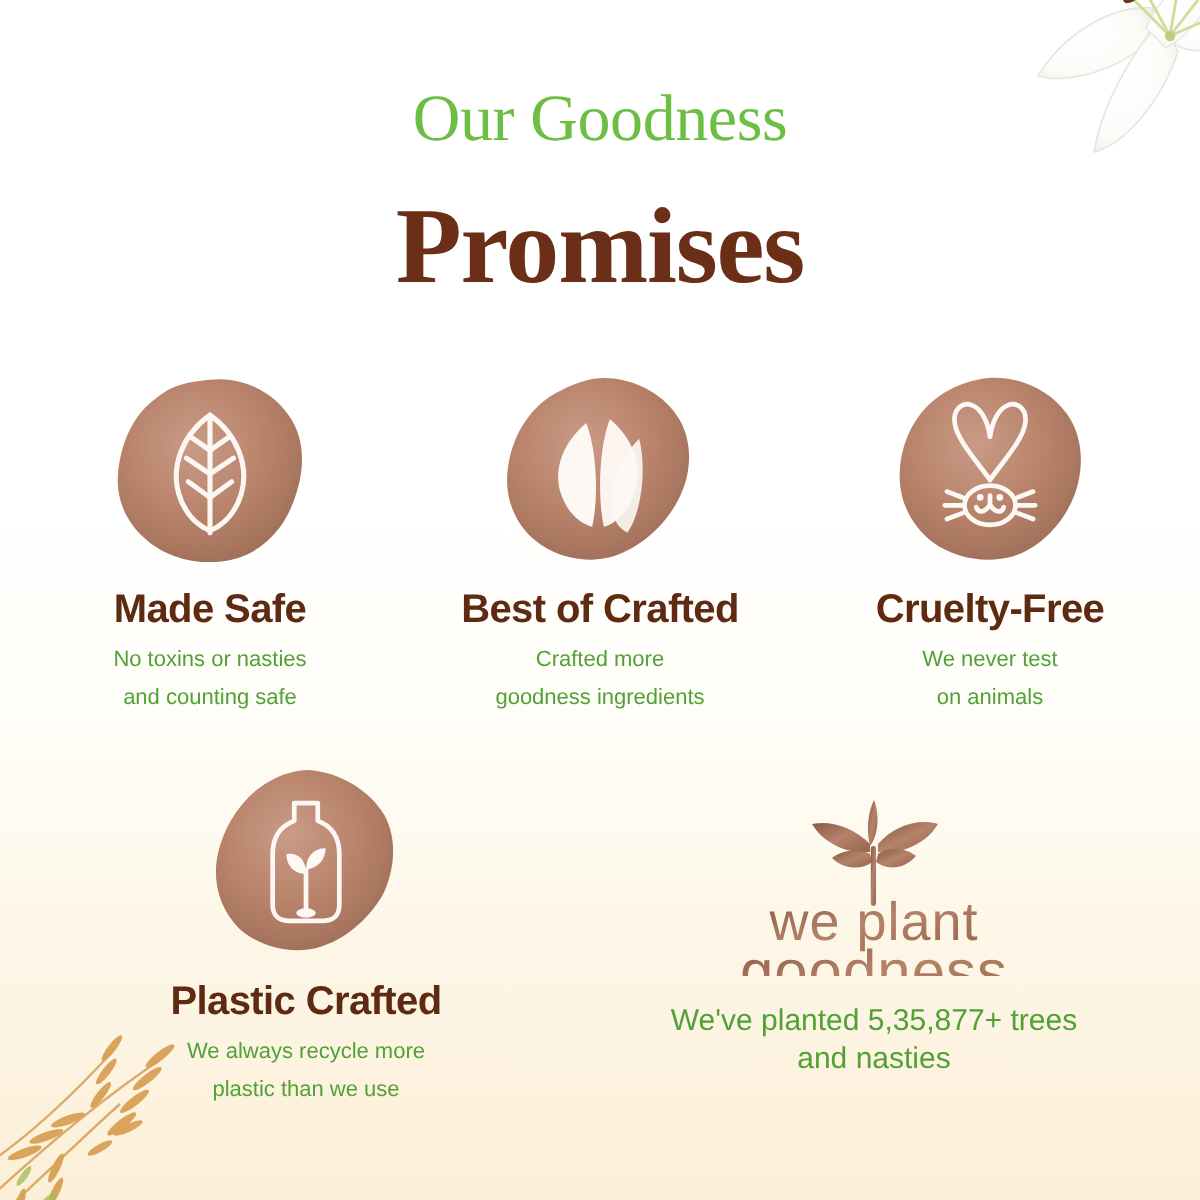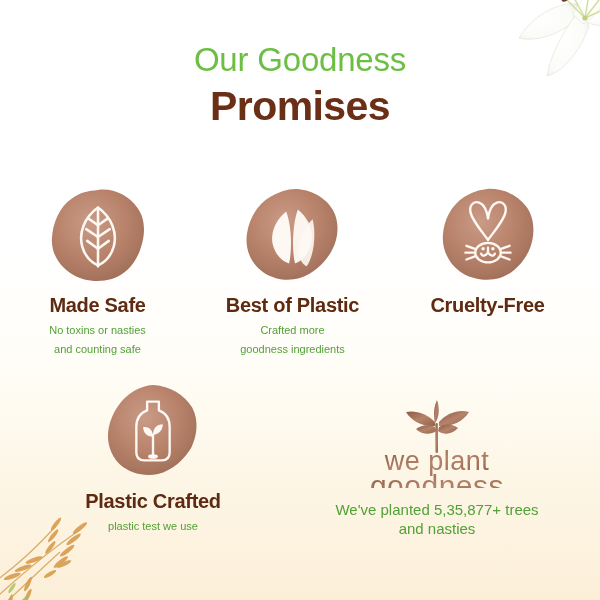--- a/index.html
+++ b/index.html
@@ -38,44 +38,46 @@
     pointer-events: none;
   }
 
   
   .heading {
     position: absolute;
     top: 42px;
     left: 0;
     width: 600px;
     text-align: center;
+    font-family: Liberation Serif, serif;
   }
   .heading-line1 {
     font-size: 33px;
     line-height: 36px;
     color: #6cbe45;
     letter-spacing: -0.2px;
     font-weight: 400;
   }
   .heading-line2 {
-    font-size: 41px;
+    font-size: 54px;
     line-height: 54px;
     color: #6b2f17;
     font-weight: bold;
     letter-spacing: -0.6px;
-    margin-top: 1px;
+    margin-top: 18px;
   }
 
   
   .row-top {
     position: absolute;
     top: 186px;
     left: 0;
     width: 600px;
     display: flex;
+    justify-content: center;
   }
   .promise {
     width: 195px;
     text-align: center;
   }
   .badge {
     width: 98px;
     height: 98px;
     margin: 0 auto;
     position: relative;
@@ -253,21 +255,21 @@
       <div class="badge">
         <svg viewBox="0 0 100 100" width="98" height="98">
           <path d="M52 3 C68 3 84 12 91 25 C98 38 96 54 90 65 C84 77 72 89 57 94 C43 98 28 95 17 86 C6 77 1 63 3 49 C5 34 13 19 27 11 C36 6 44 3 52 3 Z" fill="url(#badgeg)"></path>
           <g fill="#fdf8f4">
             <path d="M43 26 C31 36 26 50 30 62 C33 71 39 77 46 79 C49 66 49 42 43 26 Z"></path>
             <path d="M55 24 C67 34 72 48 68 61 C65 70 59 77 52 79 C49 66 49 40 55 24 Z" opacity="0.96"></path>
             <path d="M70 34 C60 44 54 58 56 70 C57 76 60 80 64 82 C71 72 74 50 70 34 Z" opacity="0.9"></path>
           </g>
         </svg>
       </div>
-      <div class="promise-title">Best of Plastic</div>
+      <div class="promise-title">Best of Crafted</div>
       <div class="promise-desc">
         <div>Crafted more</div>
         <div>goodness ingredients</div>
       </div>
     </div>
 
     <div class="promise">
       <div class="badge">
         <svg viewBox="0 0 100 100" width="98" height="98">
           <path d="M49 3 C65 2 80 9 89 21 C98 33 98 50 93 63 C88 76 77 89 62 94 C48 98 32 95 21 87 C9 78 3 64 4 50 C5 35 12 20 26 11 C34 6 41 4 49 3 Z" fill="url(#badgeg)"></path>
@@ -285,20 +287,24 @@
               <path d="M64 68 L73 68"></path>
               <path d="M64 72 L72 75"></path>
           </g>
           <g fill="#fdf8f4">
             <circle cx="45" cy="64" r="1.7"></circle>
             <circle cx="55" cy="64" r="1.7"></circle>
           </g>
         </svg>
       </div>
       <div class="promise-title">Cruelty-Free</div>
+      <div class="promise-desc">
+        <div>We never test</div>
+        <div>on animals</div>
+      </div>
     </div>
 
   </div>
 
   <div class="row-bottom">
 
     <div class="promise-wide">
       <div class="badge">
         <svg viewBox="0 0 100 100" width="98" height="98">
           <path d="M51 3 C67 4 82 13 90 26 C97 39 95 55 89 67 C82 79 70 90 55 94 C41 97 26 93 16 84 C6 74 2 60 5 46 C8 32 17 17 31 9 C38 5 45 3 51 3 Z" fill="url(#badgeg)"></path>
@@ -306,21 +312,22 @@
             <path d="M44 20 L56 20 L56 29 C64 32 67 38 67 46 L67 72 C67 77 64 80 59 80 L41 80 C36 80 33 77 33 72 L33 46 C33 38 36 32 44 29 Z"></path>
             <path d="M50 74 L50 54"></path>
             <path d="M50 56 C44 56 40 52 40 46 C46 45 50 49 50 56 Z" fill="#fdf8f4" stroke="none"></path>
             <path d="M50 54 C56 53 60 49 60 43 C54 43 50 47 50 54 Z" fill="#fdf8f4" stroke="none"></path>
             <ellipse cx="50" cy="76" rx="5" ry="2.4" fill="#fdf8f4" stroke="none"></ellipse>
           </g>
         </svg>
       </div>
       <div class="promise-title">Plastic Crafted</div>
       <div class="promise-desc">
-        <div>plastic test we use</div>
+        <div>We always recycle more</div>
+        <div>plastic than we use</div>
       </div>
     </div>
 
     <div class="plant-block">
       <svg class="plant-logo" viewBox="0 0 190 92">
         <g fill="url(#logog)">
           <path d="M95 4 C92 10 91 19 93 27 C97 22 98 12 95 4 Z"></path>
           <path d="M93 26 C85 18 74 14 64 16 C70 26 82 31 93 30 Z"></path>
           <path d="M97 26 C105 17 117 13 127 16 C121 26 109 31 97 30 Z"></path>
           <path d="M93 31 C87 28 79 29 74 33 C80 39 89 39 94 35 Z"></path>

